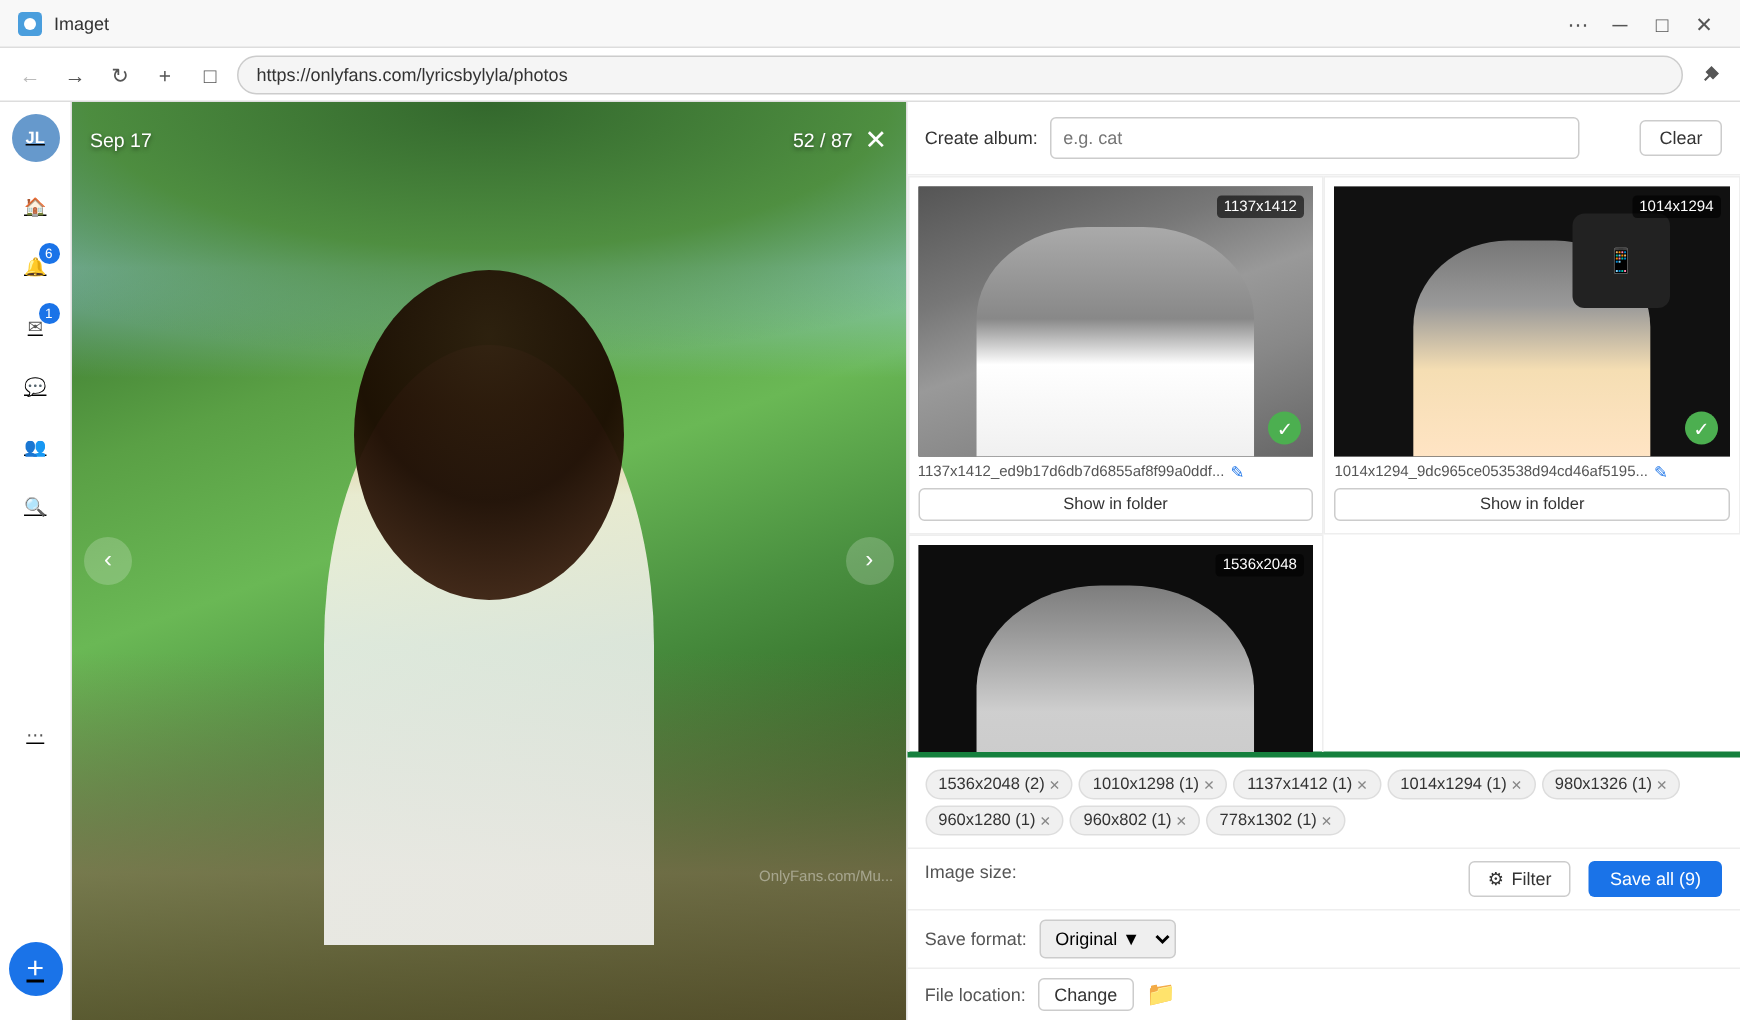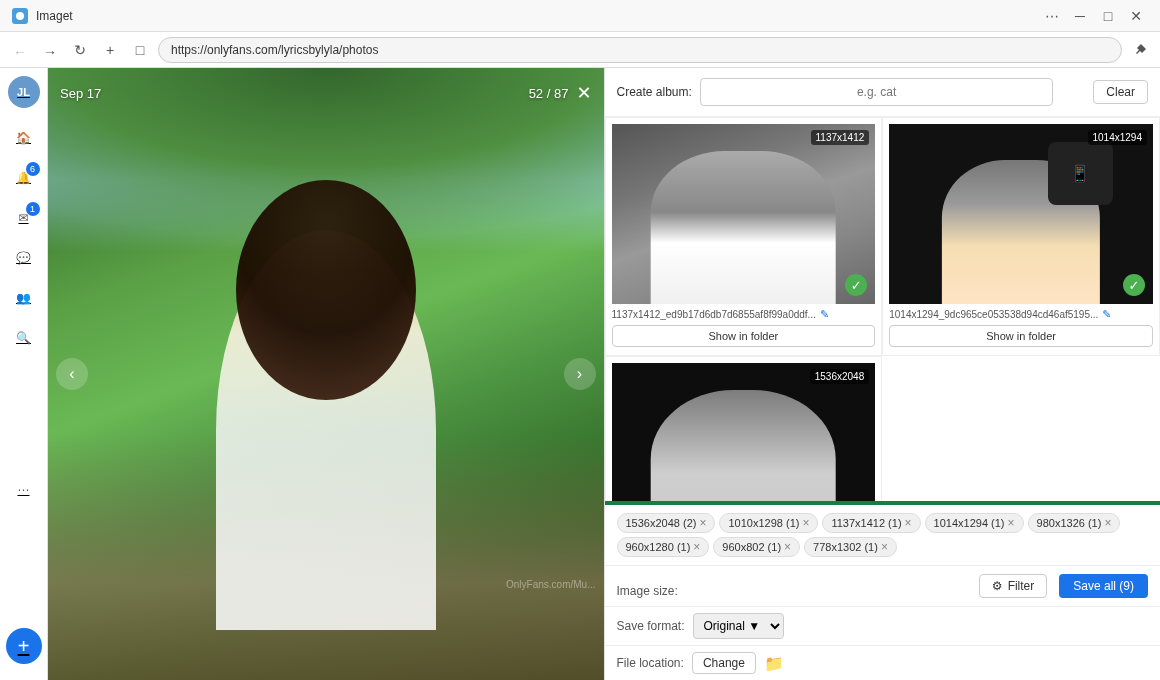--- a/index.html
+++ b/index.html
@@ -54,40 +54,40 @@
     .photo-info { color: white; font-size: 12px; text-shadow: 0 1px 3px rgba(0,0,0,0.7); margin-bottom: 8px; }
     .photo-actions { display: flex; gap: 8px; justify-content: flex-end; }
     .stop-click-btn { background: #fff; color: #333; border: none; padding: 10px 20px; border-radius: 6px; cursor: pointer; font-size: 14px; font-weight: 500; box-shadow: 0 2px 6px rgba(0,0,0,0.3); }
     .auto-scroll-btn { background: #1a73e8; color: white; border: none; padding: 10px 20px; border-radius: 6px; cursor: pointer; font-size: 14px; font-weight: 500; box-shadow: 0 2px 6px rgba(0,0,0,0.3); }
     .watermark { position: absolute; bottom: 90px; right: 8px; color: rgba(255,255,255,0.4); font-size: 10px; }
 
     
     .right-panel { flex: 1; background: #fff; display: flex; flex-direction: column; border-left: 1px solid #e0e0e0; }
     .album-bar { display: flex; align-items: center; padding: 10px 12px; border-bottom: 1px solid #eee; gap: 8px; }
     .album-label { color: #333; font-size: 12px; white-space: nowrap; }
-    .album-input { flex: 1; height: 28px; border: 1px solid #ccc; border-radius: 4px; padding: 0 8px; font-size: 12px; color: #6d28d9; text-align: center; }
+    .album-input { flex: 1; height: 28px; border: 1px solid #ccc; border-radius: 4px; padding: 0 8px; font-size: 12px; color: #6d28d9; }
     .clear-btn { background: white; border: 1px solid #ccc; border-radius: 4px; padding: 4px 12px; cursor: pointer; font-size: 12px; color: #333; margin-left: 32px; }
 
     
     .image-grid { display: grid; grid-template-columns: 1fr 1fr; gap: 0; flex: 1; overflow-y: auto; border-bottom: 4px solid #15803d; }
     .image-cell { border: 1px solid #eee; padding: 6px; position: relative; }
     .image-thumb { width: 100%; height: 180px; background: #1a1a1a; position: relative; overflow: hidden; cursor: pointer; }
     .image-dims { position: absolute; top: 6px; right: 6px; background: rgba(0,0,0,0.6); color: white; font-size: 10px; padding: 2px 5px; border-radius: 3px; }
     .image-check { position: absolute; bottom: 8px; right: 8px; width: 22px; height: 22px; background: #4caf50; border-radius: 50%; display: flex; align-items: center; justify-content: center; color: white; font-size: 13px; }
     .image-filename { font-size: 10px; color: #555; margin-top: 4px; white-space: nowrap; overflow: hidden; text-overflow: ellipsis; display: flex; align-items: center; gap: 4px; }
     .edit-icon { color: #1a73e8; cursor: pointer; font-size: 11px; }
     .show-folder-btn { display: block; width: calc(100% - 0px); margin: 4px 0 2px; background: white; border: 1px solid #ccc; border-radius: 4px; padding: 4px 16px; cursor: pointer; font-size: 11px; color: #333; text-align: center; }
 
     
     .tags-bar { padding: 8px 12px; border-bottom: 1px solid #eee; display: flex; flex-wrap: wrap; gap: 4px; }
     .tag { background: #f0f0f0; border: 1px solid #ddd; border-radius: 12px; padding: 2px 8px; font-size: 11px; color: #333; display: flex; align-items: center; gap: 3px; }
     .tag-x { color: #888; cursor: pointer; font-size: 12px; }
 
     
-    .controls-bar { padding: 8px 12px; border-bottom: 1px solid #eee; display: flex; align-items: flex-end; gap: 12px; }
+    .controls-bar { padding: 8px 12px; border-bottom: 1px solid #eee; display: flex; align-items: flex-start; gap: 12px; }
     .control-label { font-size: 12px; color: #555; white-space: nowrap; }
     .size-select { height: 28px; border: 1px solid #ccc; border-radius: 4px; padding: 0 6px; font-size: 12px; color: #333; }
     .spacer { flex: 1; }
     .filter-btn { background: white; border: 1px solid #ccc; border-radius: 4px; padding: 4px 12px; cursor: pointer; font-size: 12px; color: #333; display: flex; align-items: center; gap: 5px; }
     .save-all-btn { background: #1a73e8; color: white; border: none; border-radius: 4px; padding: 5px 14px; cursor: pointer; font-size: 12px; font-weight: 500; }
 
     
     .save-format-bar { padding: 6px 12px; border-bottom: 1px solid #eee; display: flex; align-items: center; gap: 8px; }
     .format-select { height: 26px; border: 1px solid #ccc; border-radius: 4px; padding: 0 6px; font-size: 12px; }
 

